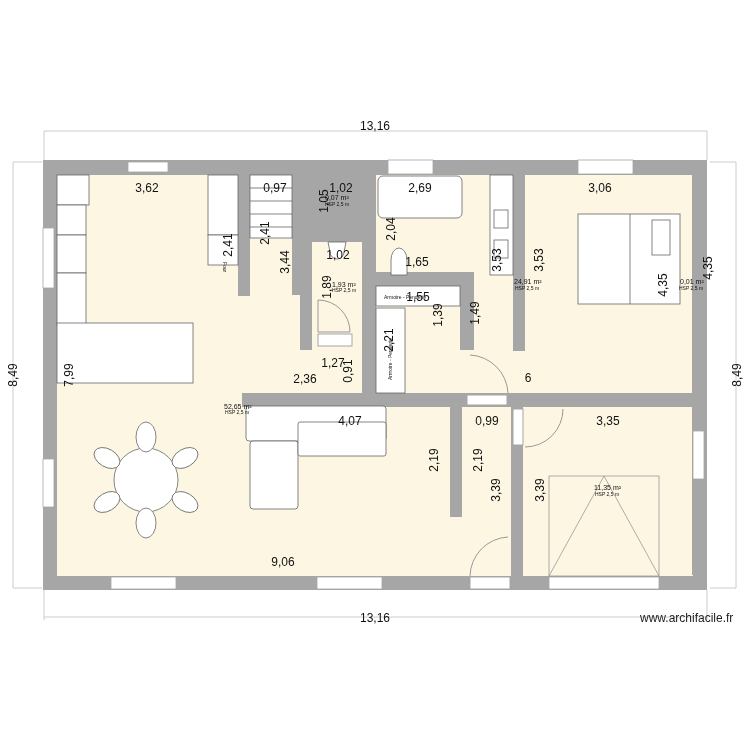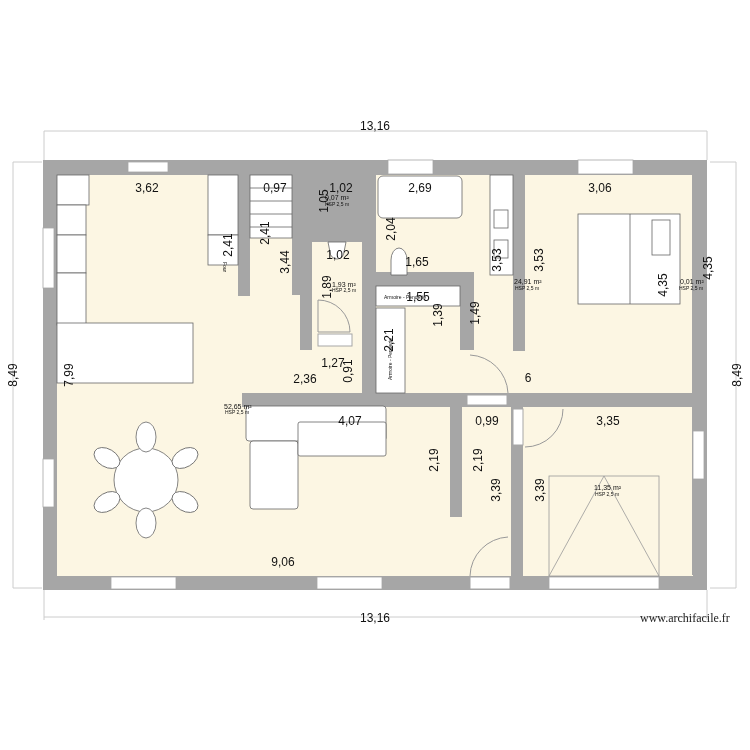--- a/index.html
+++ b/index.html
@@ -2,21 +2,21 @@
 <html><head>
 <meta charset="utf-8">
 <style>
   html, body { margin:0; padding:0; background:#ffffff; }
   body { width:750px; height:750px; position:relative; overflow:hidden; font-family:"Liberation Sans", sans-serif; }
   #plan { position:absolute; left:0; top:0; width:750px; height:750px; }
   .lbl { font-family:"Liberation Sans", sans-serif; fill:#111; }
   .dim { font-size:12px; }
   .area { font-size:7px; }
   .hsp { font-size:5px; }
-  .watermark { position:absolute; left:640px; top:611px; font-size:12px; color:#222; font-family:Liberation Serif, serif; }
+  .watermark { position:absolute; left:640px; top:611px; font-size:12px; color:#222; font-family:Liberation Sans, sans-serif; }
 </style>
 </head>
 <body>
 
 <svg id="plan" viewBox="0 0 750 750" xmlns="http://www.w3.org/2000/svg">
 
   <g stroke="#cccccc" stroke-width="1" fill="none">
     <line x1="44" y1="131" x2="707" y2="131"></line>
       <line x1="44" y1="131" x2="44" y2="160"></line>
       <line x1="707" y1="131" x2="707" y2="160"></line>

